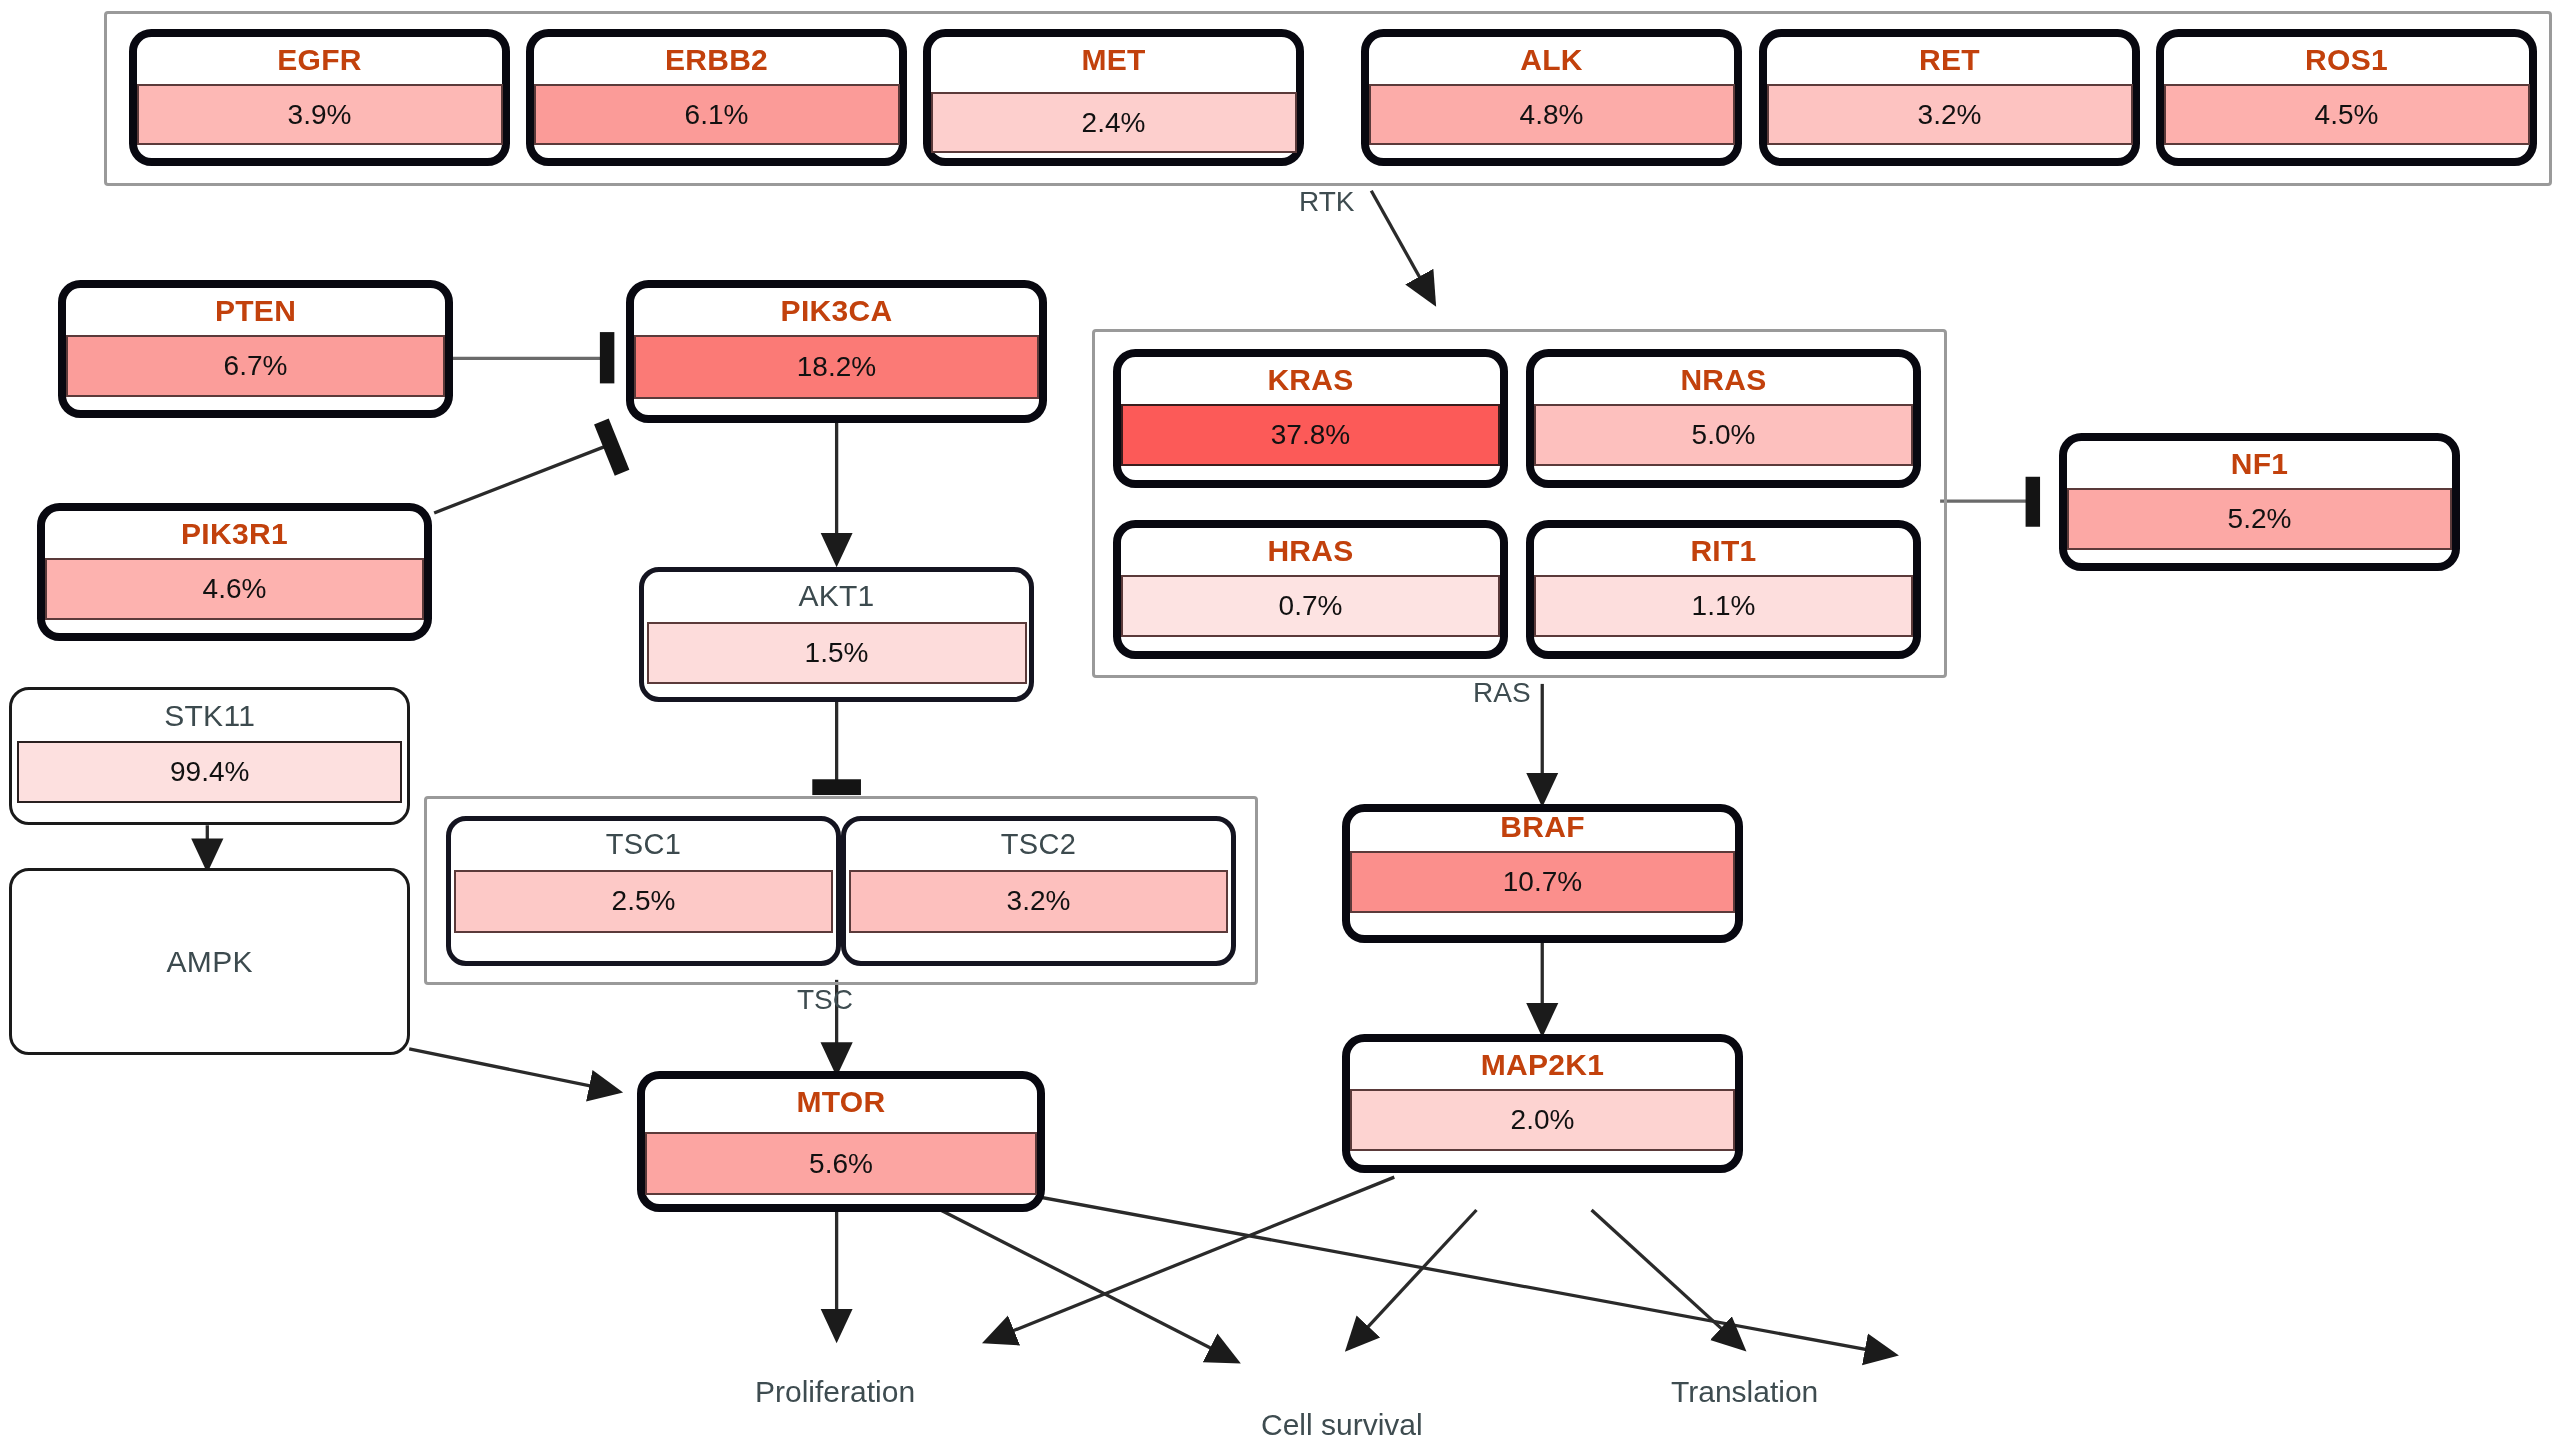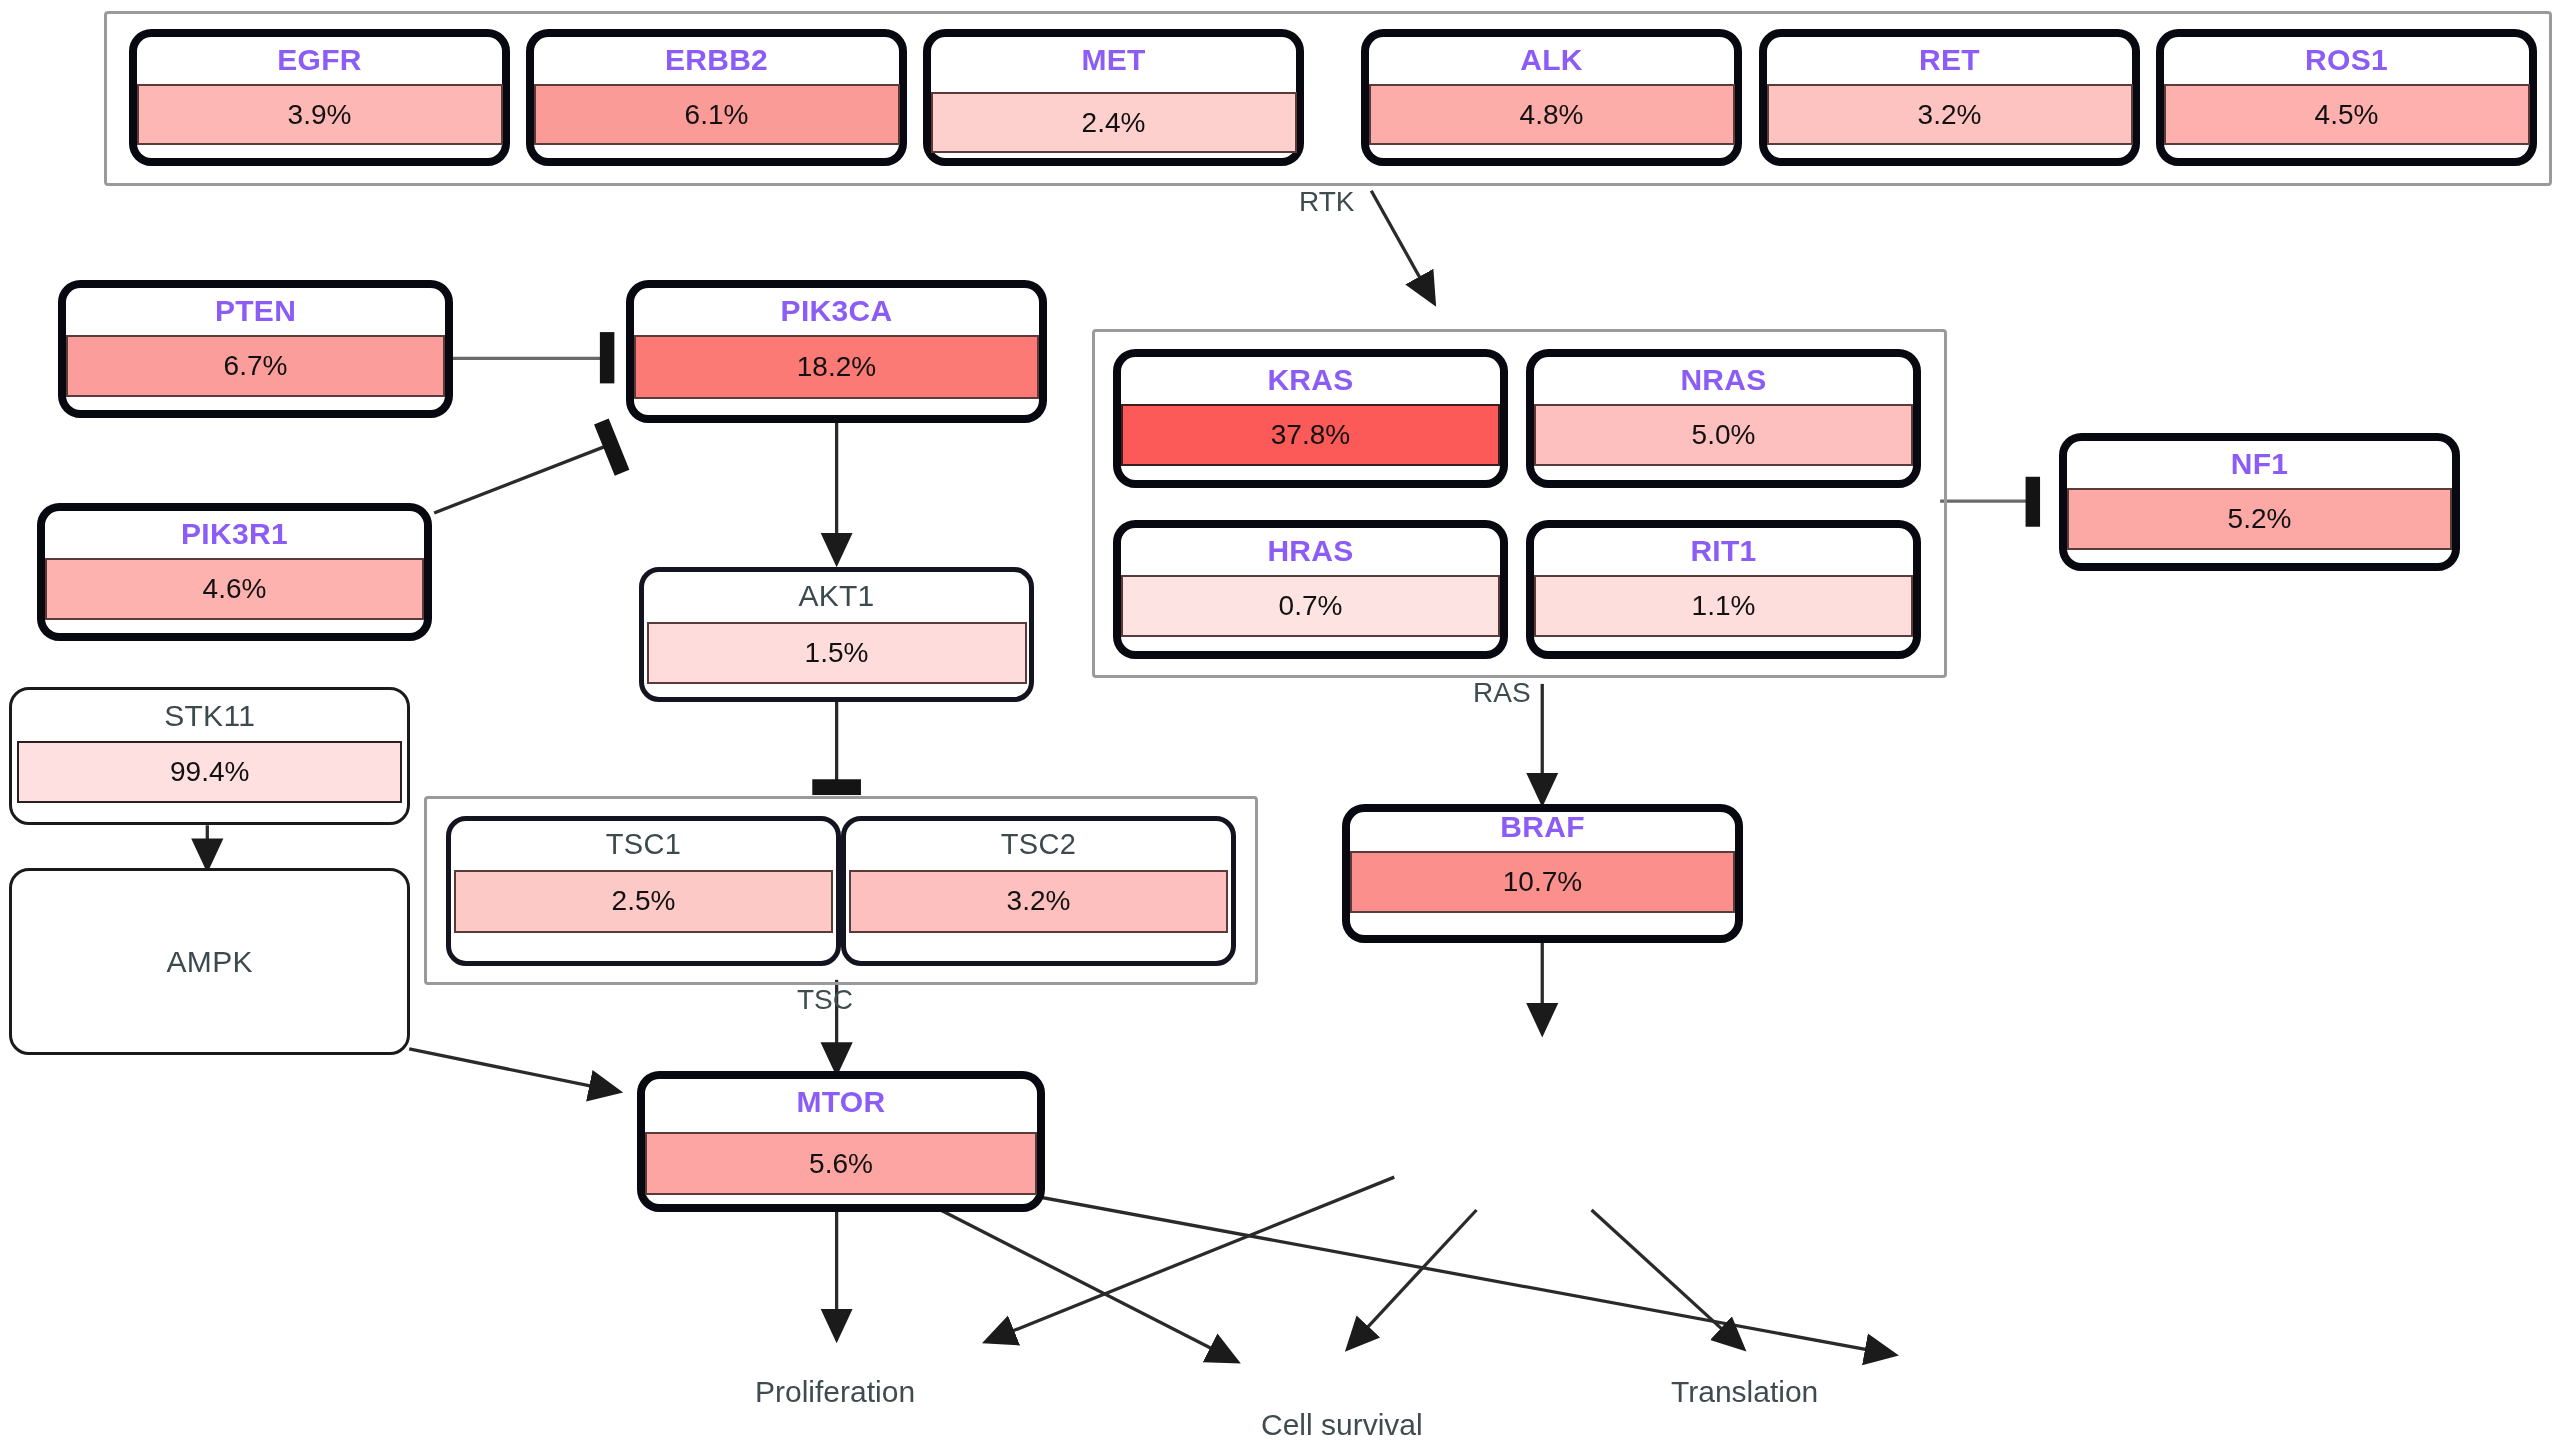--- a/index.html
+++ b/index.html
@@ -9,21 +9,21 @@
   
   .group{position:absolute;border:3.3px solid #9a9a9a;border-radius:4px;background:transparent;box-sizing:border-box;}
 
   
   .node{position:absolute;box-sizing:border-box;background:#ffffff;
         border:8px solid #080810;border-radius:22.4px;
         display:flex;flex-direction:column;align-items:center;justify-content:flex-start;}
   .node.thin{border:3.3px solid #1a1a1a;border-radius:20px;}
   .node.mid{border:5.3px solid #141420;border-radius:20px;}
 
-  .node .nlabel{width:100%;text-align:center;font-weight:bold;color:#8b5cf6;
+  .node .nlabel{width:100%;text-align:center;font-weight:bold;color:#c2410c;
         letter-spacing:0.3px;line-height:1;}
   .node.plain .nlabel{font-weight:normal;color:#3c4a4e;}
   .node .bar{box-sizing:border-box;border:2.6px solid #5b3a3a;
         display:flex;align-items:center;justify-content:center;color:#111;}
   .node.thin .bar{border:2.6px solid #2a2020;}
 
   
   .etxt{position:absolute;color:#3e4c50;white-space:nowrap;}
 
   svg.edges{position:absolute;left:0;top:0;width:2563px;height:1452px;pointer-events:none;}
@@ -190,19 +190,23 @@
   <div class="node" style="left:2059px;top:433px;width:401px;height:138px;">
     <div class="nlabel" style="font-size:30px;padding-top:8px;">NF1</div>
     <div class="bar" style="width:385px;height:62px;margin-top:9.2px;font-size:28px;background:#FCA8A5;">5.2%</div>
   </div>
 
   <div class="node" style="left:1342px;top:804px;width:401px;height:139px;">
     <div class="nlabel" style="font-size:30px;">BRAF</div>
     <div class="bar" style="width:385px;height:62px;margin-top:9.2px;font-size:28px;background:#FB8F8C;">10.7%</div>
   </div>
 
+  <div class="node" style="left:1342px;top:1034px;width:401px;height:139px;">
+    <div class="nlabel" style="font-size:30px;padding-top:8px;">MAP2K1</div>
+    <div class="bar" style="width:385px;height:62px;margin-top:9.2px;font-size:28px;background:#FDD3D1;">2.0%</div>
+  </div>
 
   <div class="etxt" style="left:755px;top:1375px;font-size:30px;">Proliferation</div>
   <div class="etxt" style="left:1261px;top:1408px;font-size:30px;">Cell survival</div>
   <div class="etxt" style="left:1671px;top:1375px;font-size:30px;">Translation</div>
 
 </div>
 
 
 </body></html>

